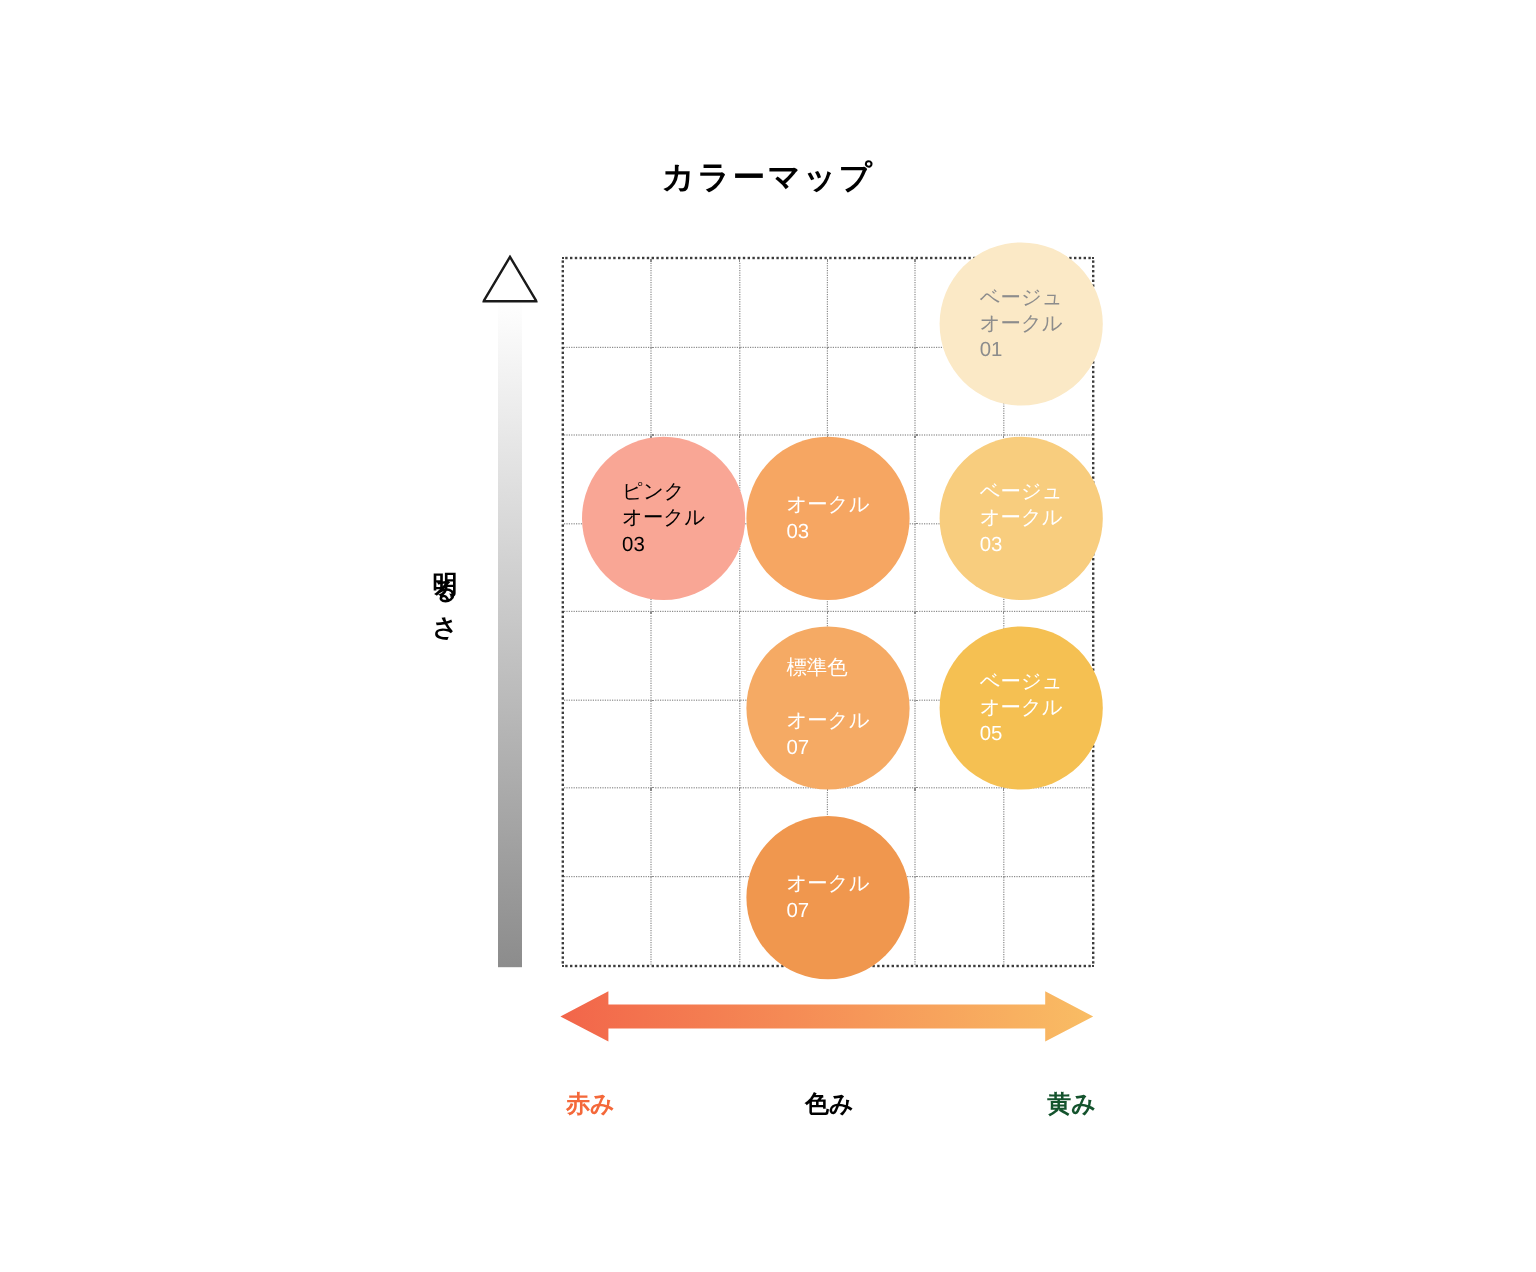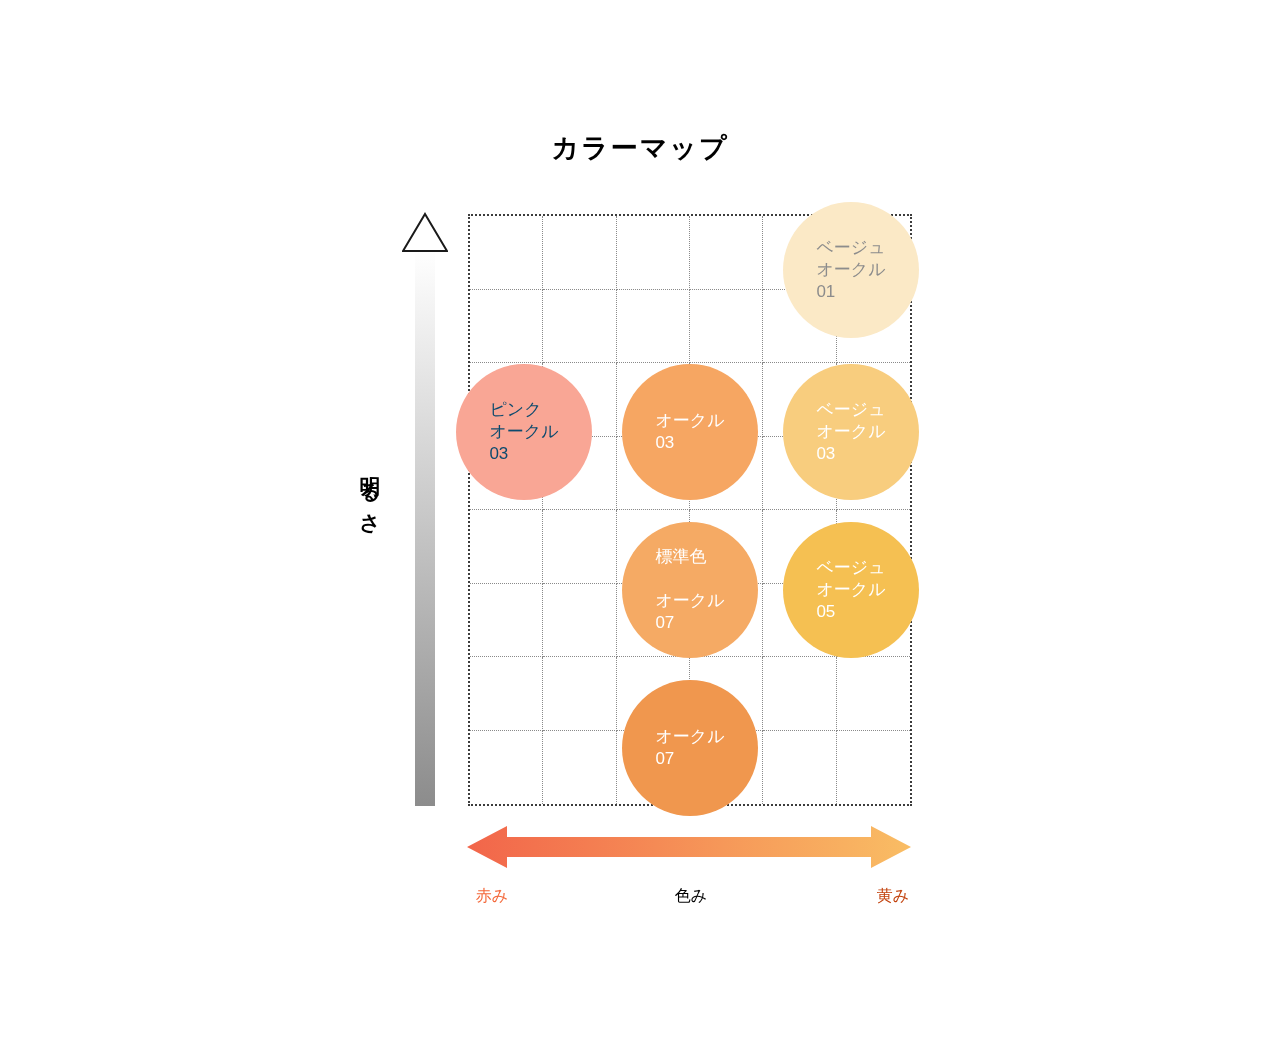--- a/index.html
+++ b/index.html
@@ -69,23 +69,23 @@
     justify-content: center;
   }
   .swatch-label {
     font-size: 17px;
     line-height: 22px;
     white-space: pre-line;
   }
 
   .x-label {
     position: absolute;
-    top: 886px;
-    font-size: 16px;
-    font-weight: normal;
+    top: 907px;
+    font-size: 20px;
+    font-weight: bold;
     transform: translateX(-50%);
     white-space: nowrap;
     color: #000000;
   }
   .x-label.left   { left: 492px; }
   .x-label.center { left: 691px; }
   .x-label.right  { left: 893px; }
 </style>
 </head>
 <body>
@@ -156,21 +156,21 @@
       <div class="grid-cell"></div>
       <div class="grid-cell"></div>
       <div class="grid-cell"></div>
     </div>
 
   <div class="swatch" style="left: 783px; top: 202px; background: rgb(251, 233, 198); color: rgb(140, 140, 140);">
     <span class="swatch-label">ベージュ
 オークル
 01</span>
   </div>
-  <div class="swatch" style="left: 456px; top: 364px; background: rgb(249, 166, 149); color: #0c4a6e;">
+  <div class="swatch" style="left: 485px; top: 364px; background: rgb(249, 166, 149); color: #000000;">
     <span class="swatch-label">ピンク
 オークル
 03</span>
   </div>
   <div class="swatch" style="left: 622px; top: 364px; background: rgb(246, 166, 98); color: rgb(255, 255, 255);">
     <span class="swatch-label">オークル
 03</span>
   </div>
   <div class="swatch" style="left: 783px; top: 364px; background: rgb(248, 205, 126); color: rgb(255, 255, 255);">
     <span class="swatch-label">ベージュ
@@ -198,15 +198,15 @@
       <linearGradient id="hgrad" x1="0" y1="0" x2="1" y2="0">
         <stop offset="0" stop-color="#f2654a"></stop>
         <stop offset="1" stop-color="#f9bd64"></stop>
       </linearGradient>
     </defs>
     <path d="M3,24 L43,3 L43,14 L407,14 L407,3 L447,24 L407,45 L407,34 L43,34 L43,45 Z" fill="url(#hgrad)"></path>
   </svg>
 
   <div class="x-label left" style="color: rgb(244, 104, 58);">赤み</div>
   <div class="x-label center">色み</div>
-  <div class="x-label right" style="color: #c2410c;">黄み</div>
+  <div class="x-label right" style="color: #14532d;">黄み</div>
 
 </div>
 
 </body></html>

